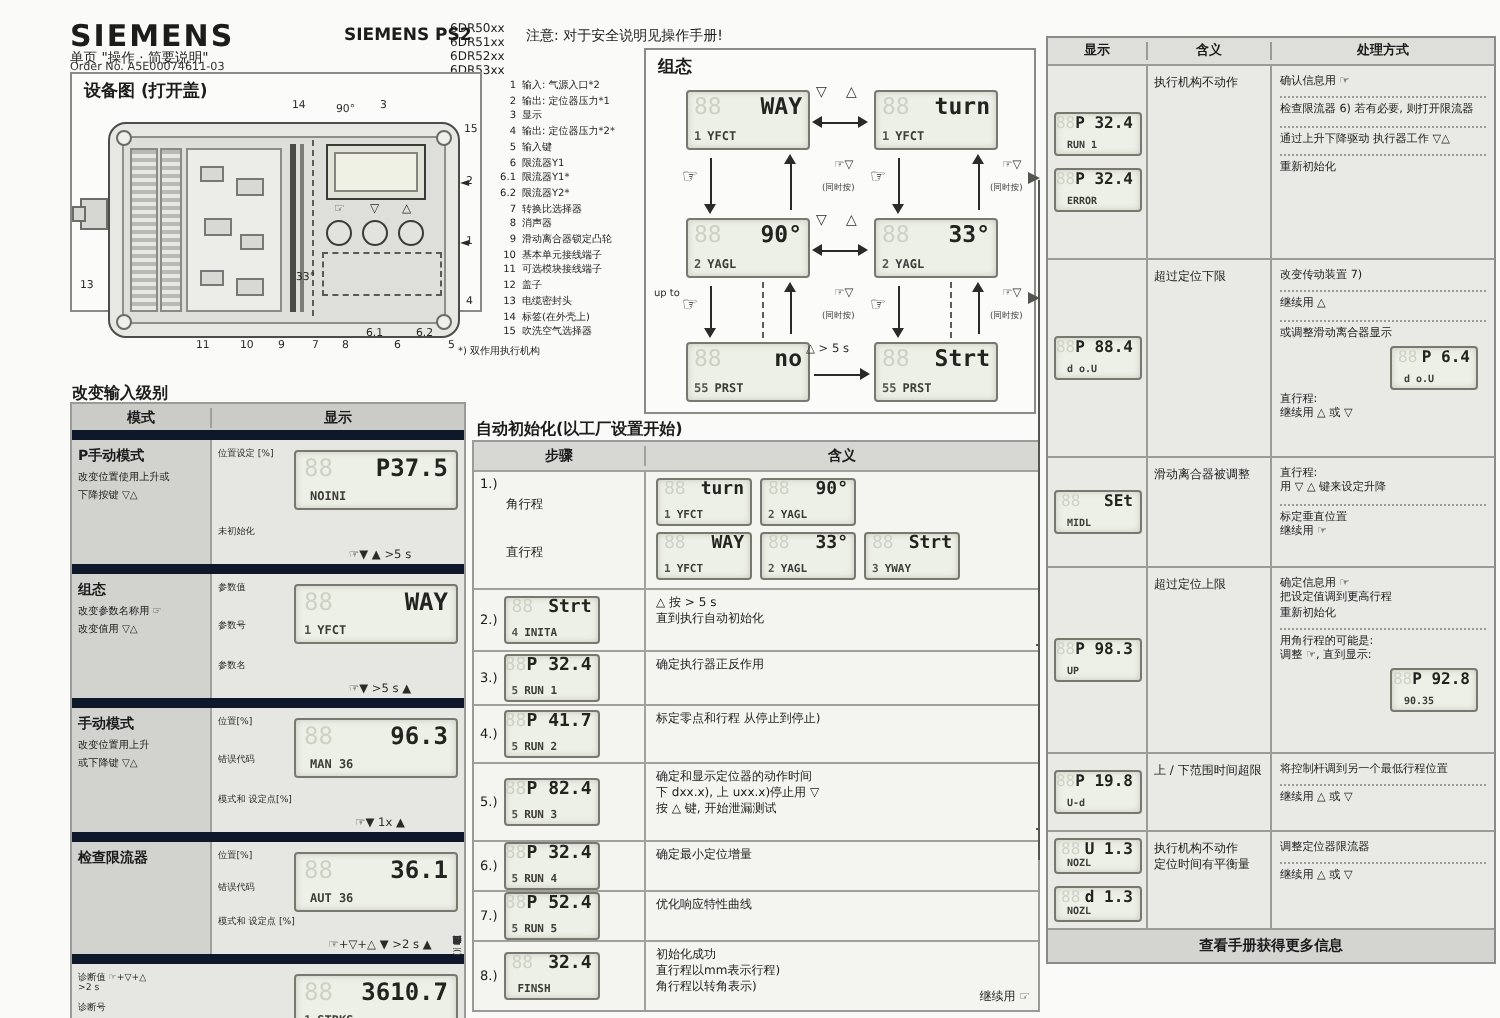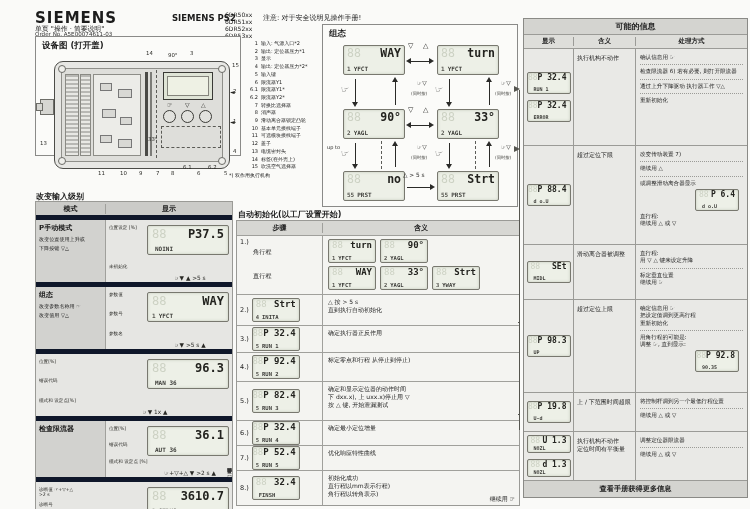--- a/index.html
+++ b/index.html
@@ -418,20 +418,25 @@
                 </span>
                 <span class="bot">
                   <span class="num">1</span>
                   <span class="lab">YFCT</span>
                 </span>
               </span></span>
             <div class="il-gap">☞▼ &gt;5 s ▲</div>
           </div>
         </div>
         <div class="il-row" style="height:62px">
+          <div class="il-mode">
+            <div class="il-mode-name">手动模式</div>
+            <div class="il-desc">改变位置用上升</div>
+            <div class="il-desc">或下降键 ▽△</div>
+          </div>
           <div class="il-disp">
             <div class="il-labels">
               <div>位置[%]</div>
               <div>错误代码</div>
               <div>模式和 设定点[%]</div>
             </div>
             <span class="il-lcd"><span class="lcd lcd-il">
                 <span class="top">
                   <span class="ghost">88</span>
                   <span class="val">96.3</span>
@@ -596,21 +601,21 @@
           <div class="at-mean">
             <div>确定执行器正反作用</div>
           </div>
         </div>
         <div class="at-row" style="height:28px">
           <div class="at-step">
             <span class="at-no">4.)</span>
             <span class="lcd lcd-sm">
               <span class="top">
                 <span class="ghost">88</span>
-                <span class="val">P 92.4</span>
+                <span class="val">P 41.7</span>
               </span>
               <span class="bot">
                 <span class="num">5</span>
                 <span class="lab">RUN 2</span>
               </span>
             </span>
           </div>
           <div class="at-mean">
             <div>标定零点和行程 从停止到停止)</div>
           </div>
@@ -689,21 +694,20 @@
             <div>初始化成功</div>
             <div>直行程以mm表示行程)</div>
             <div>角行程以转角表示)</div>
             <div class="at-note">继续用 ☞</div>
           </div>
         </div>
       </div>
   </div>
 
   <div class="abs" id="msg-panel">
-    <div id="msg-title">可能的信息</div>
     <div id="msg-head">
       <div class="h1">显示</div>
       <div class="h2">含义</div>
       <div class="h3">处理方式</div>
     </div>
     <div id="msg-rows">
         <div class="msg-row" style="height:96px">
           <div class="msg-disp">
             <span class="lcd lcd-xs">
               <span class="top">

